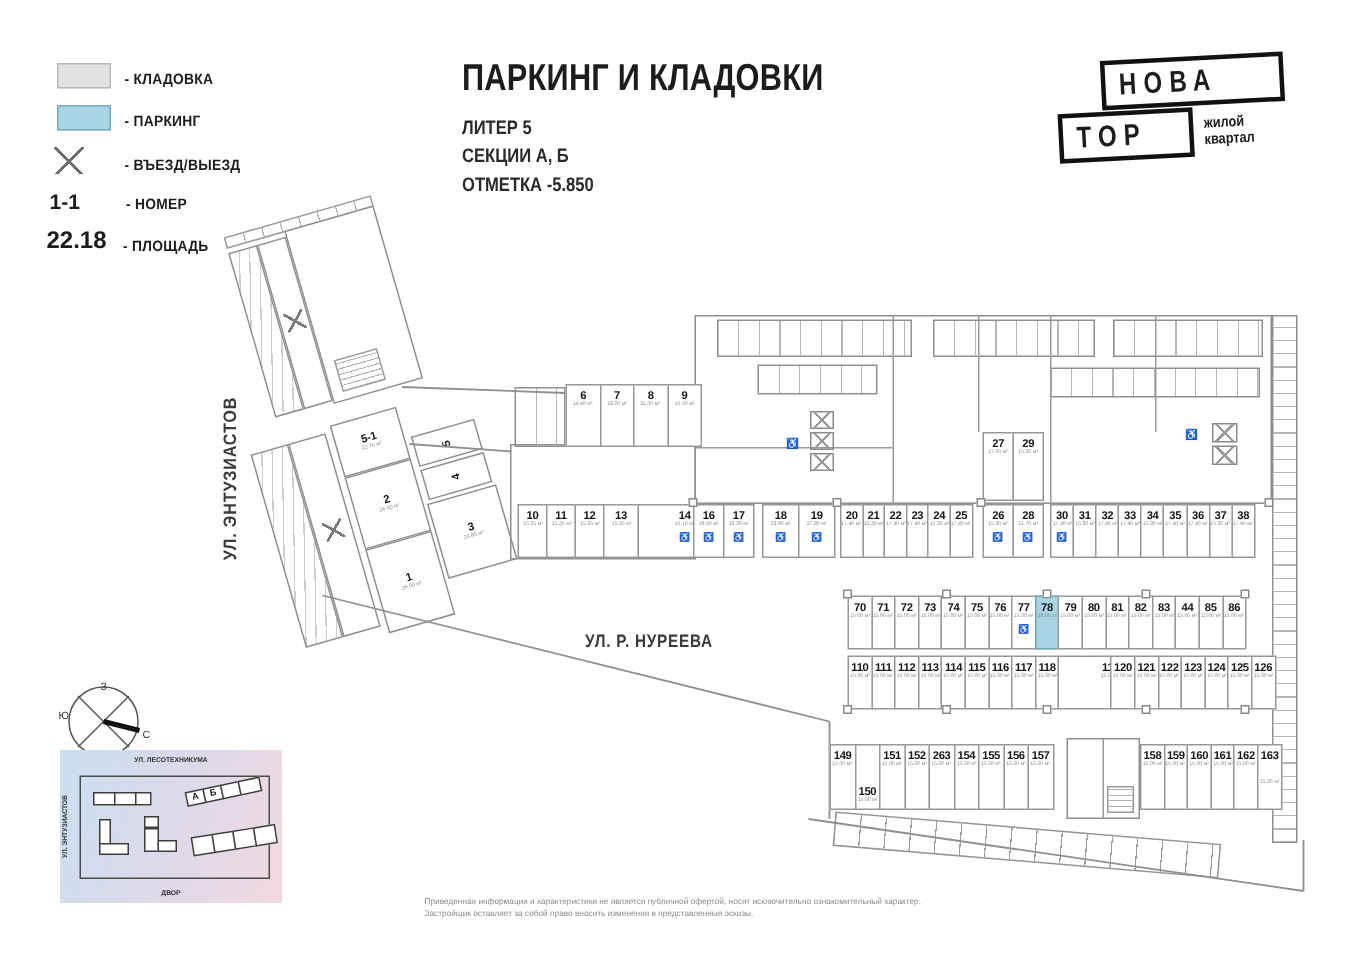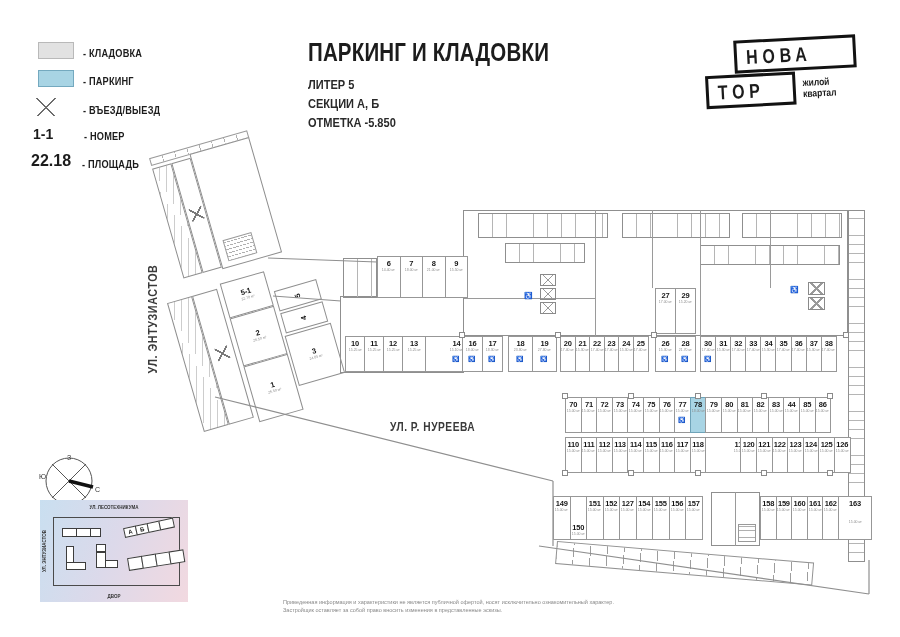--- a/index.html
+++ b/index.html
@@ -585,21 +585,21 @@
     <div class="unum">151</div>
     <div class="uarea">15.00 м²</div>
 
   </div>
     <div class="unit" style="width: 17.5px;">
     <div class="unum">152</div>
     <div class="uarea">15.00 м²</div>
 
   </div>
     <div class="unit" style="width: 17.5px;">
-    <div class="unum">127</div>
+    <div class="unum">263</div>
     <div class="uarea">15.00 м²</div>
 
   </div>
     <div class="unit" style="width: 17.5px;">
     <div class="unum">154</div>
     <div class="uarea">15.00 м²</div>
 
   </div>
     <div class="unit" style="width: 17.5px;">
     <div class="unum">155</div>
@@ -636,21 +636,21 @@
     <div class="unit" style="width: 16.6px;">
     <div class="unum">161</div>
     <div class="uarea">15.00 м²</div>
 
   </div>
     <div class="unit" style="width: 16.6px;">
     <div class="unum">162</div>
     <div class="uarea">15.00 м²</div>
 
   </div>
-    <div class="unit" style="width: 34px; gap: 12px;">
+    <div class="unit" style="width: 17px; gap: 12px;">
     <div class="unum">163</div>
     <div class="uarea">15.00 м²</div>
 
   </div>
   </div>
 
 <svg class="abs" style="left:38px;top:452px;" width="64" height="58">
   <circle cx="31" cy="29" r="23" stroke="#555" stroke-width="1" fill="none"></circle>
   <line x1="14" y1="12" x2="48" y2="46" stroke="#555" stroke-width="1"></line>
   <line x1="14" y1="46" x2="48" y2="12" stroke="#555" stroke-width="1"></line>

